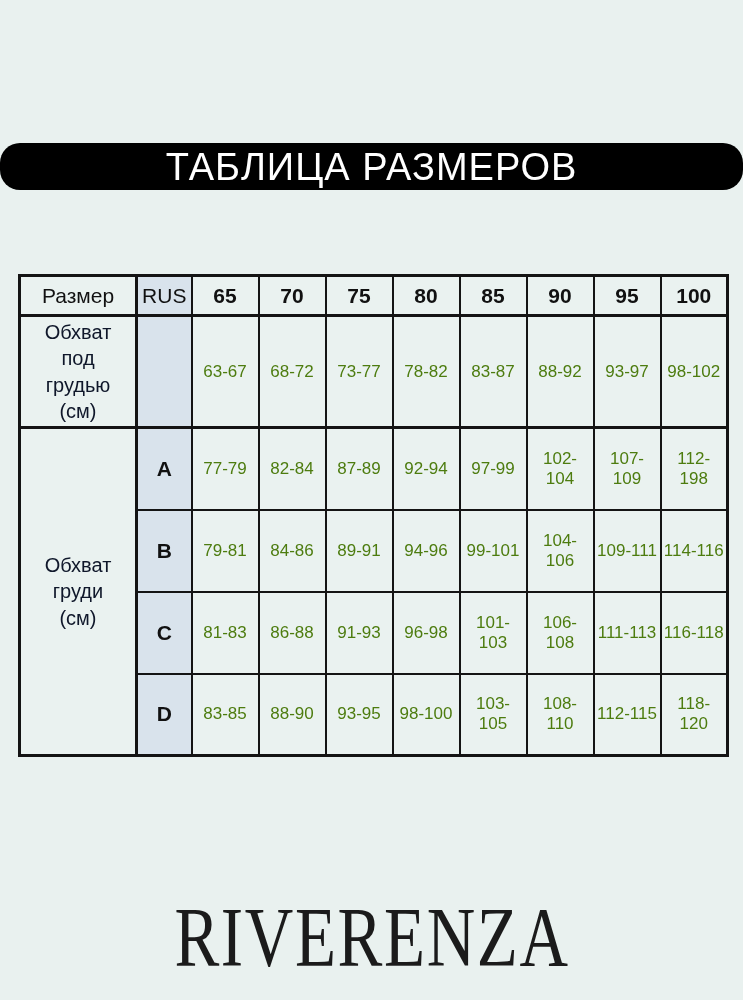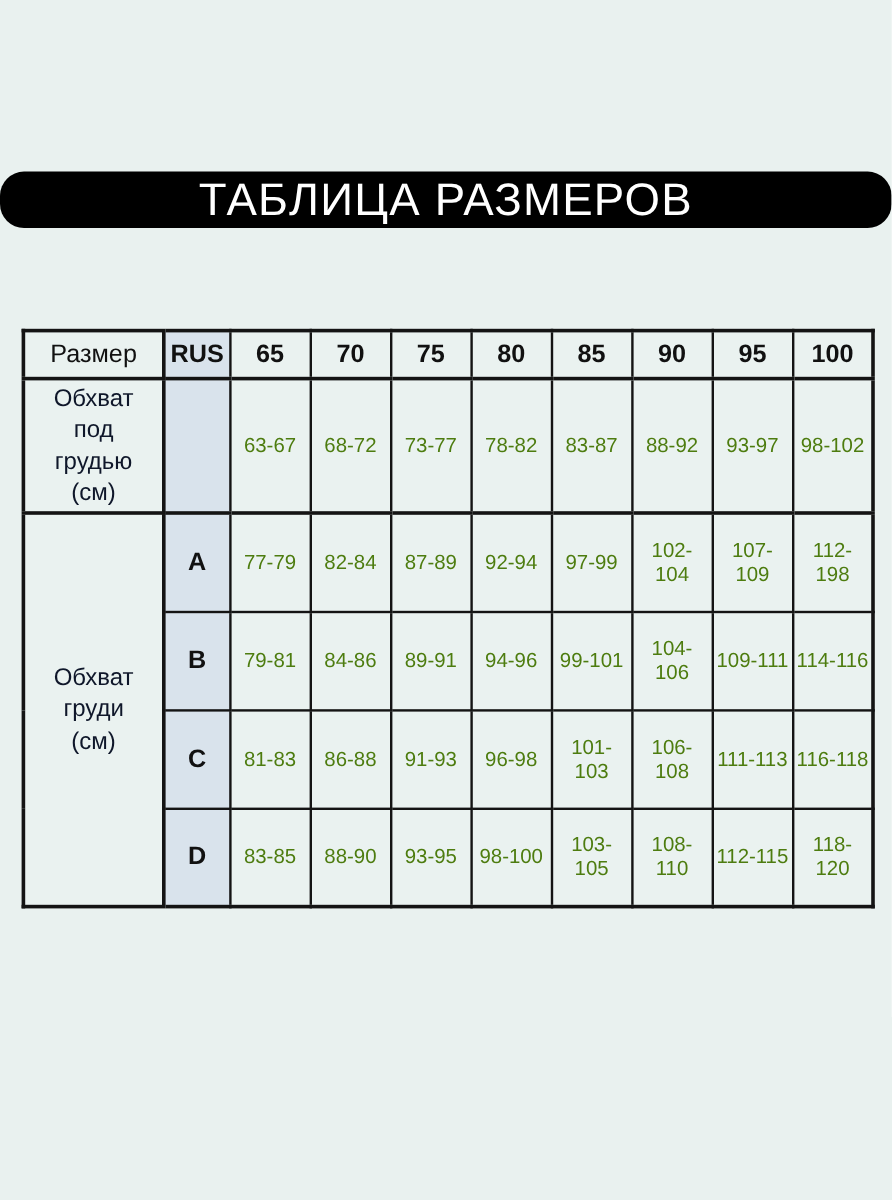--- a/index.html
+++ b/index.html
@@ -52,21 +52,21 @@
   tr.band-row   { height: 112px; }
   tr.cup-row    { height: 82px; }
 
   .header-row th { border-bottom-width: 3px; font-size: 21px; color: #111; }
   .band-row  td  { border-bottom-width: 3px; }
   .cell-c1   { border-right-width: 3px !important; }
 
   th.size-head { font-weight: 700; }
   th.size-label-head { font-weight: 400; }
   .rus-col { background: #d9e3ec !important; }
-  th.rus-head { font-weight: 700; }
+  th.rus-head { font-weight: 400; }
   td.cup-letter { font-weight: 700; font-size: 21px; color: #111; }
   td.group-label {
     font-size: 20px;
     color: #0f172a;
     line-height: 1.32;
     white-space: pre-line;
   }
   
   .brand {
     position: absolute;
@@ -185,14 +185,17 @@
           <td>98-100</td>
           <td>103-105</td>
           <td>108-110</td>
           <td>112-115</td>
           <td>118-120</td>
         </tr>
       </tbody>
     </table>
   </div>
 
+  <div class="brand">
+    <span>RIVERENZA</span>
+  </div>
 
 </div>
 
 </body></html>

